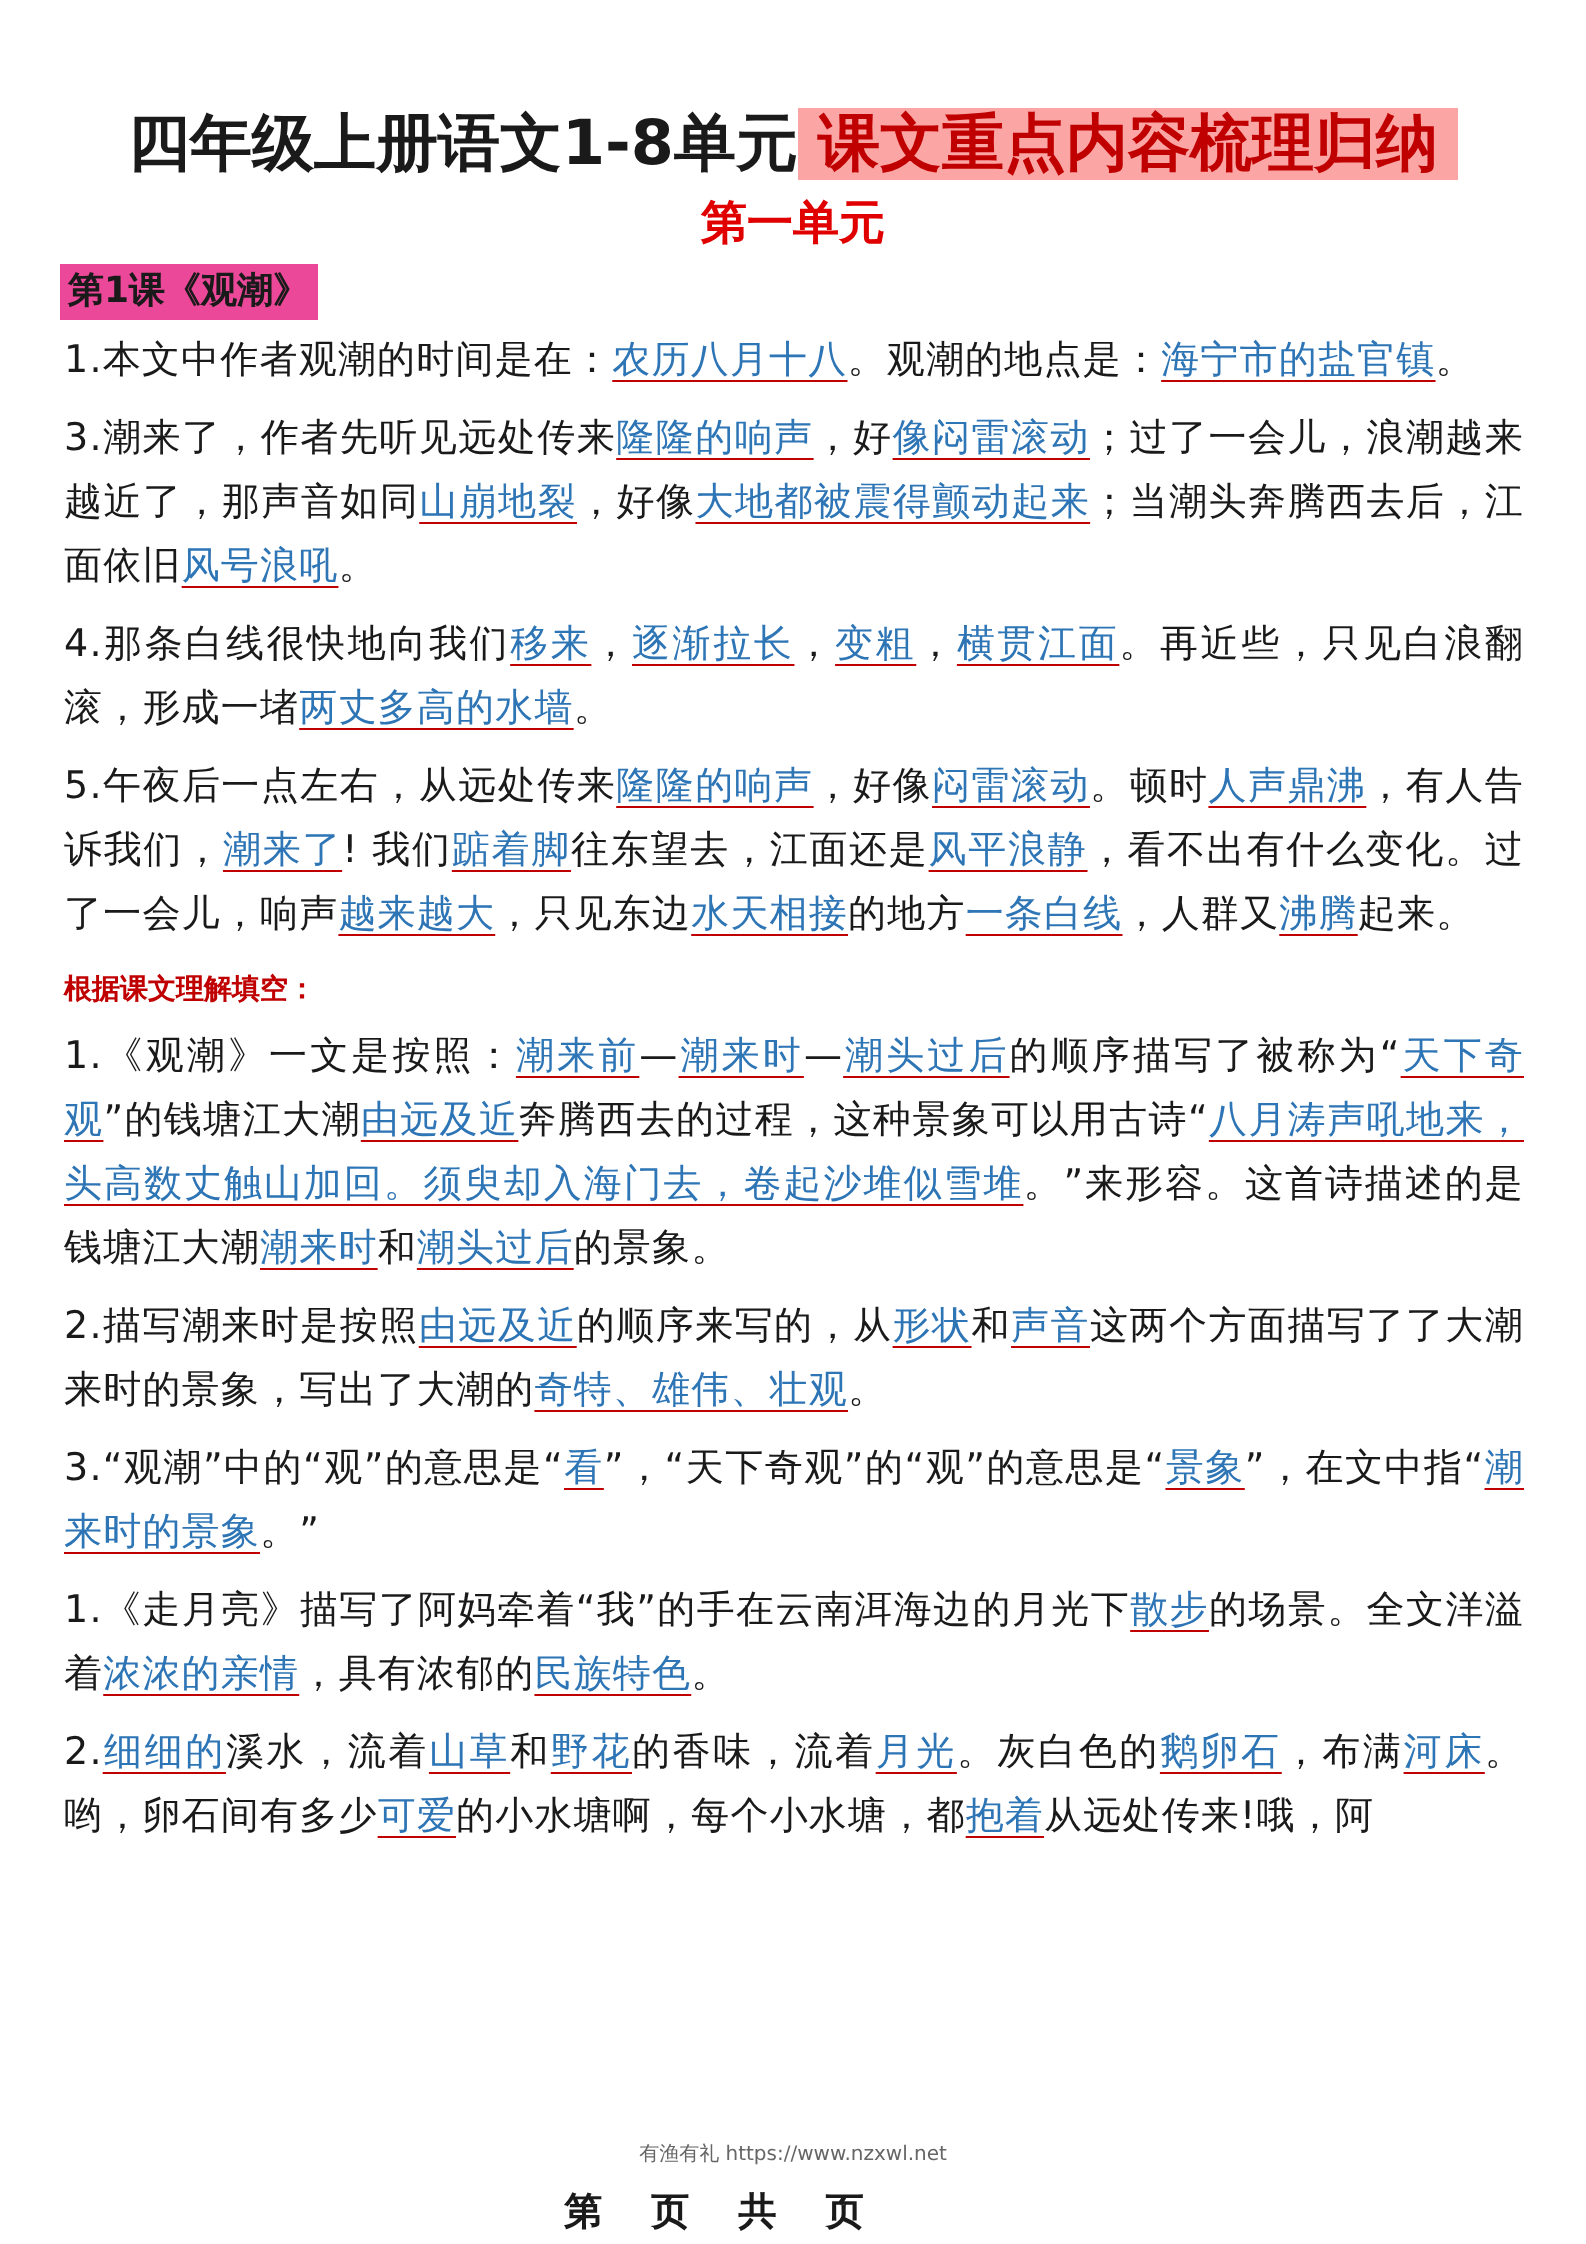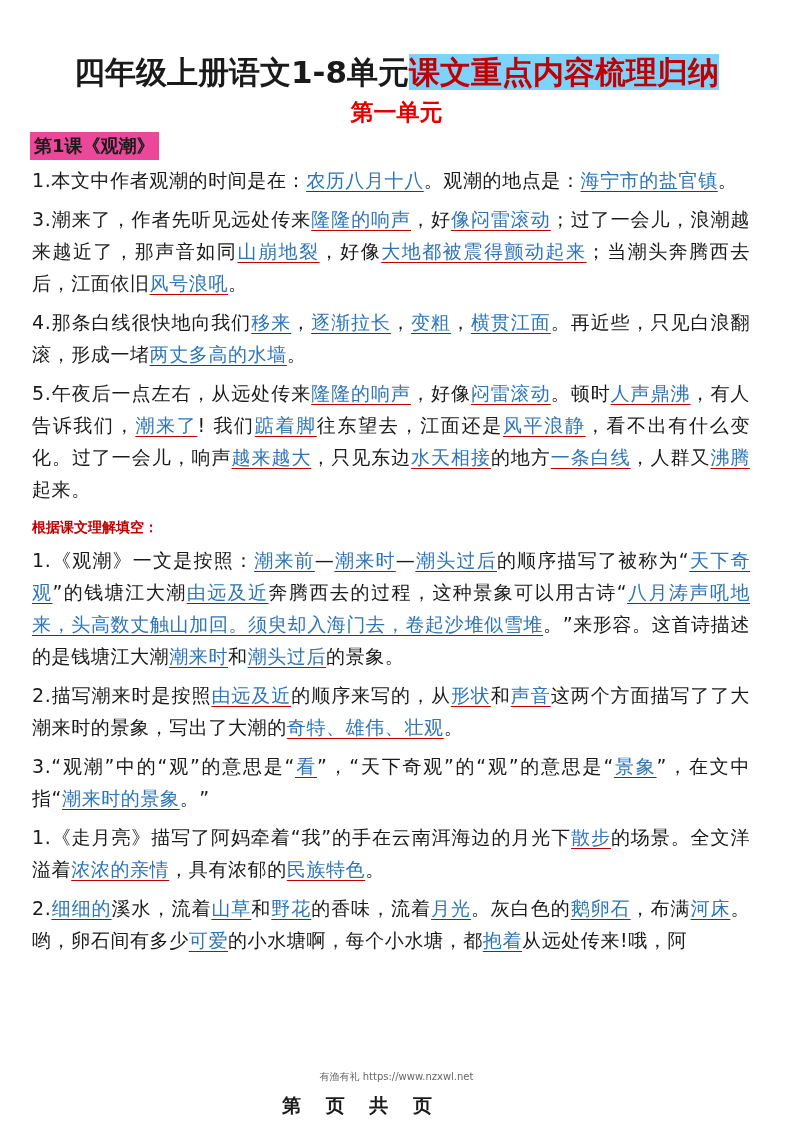--- a/index.html
+++ b/index.html
@@ -7,36 +7,36 @@
     width: 793px; height: 1122px; position: relative; overflow: hidden;
     font-family: "DejaVu Sans", "Liberation Sans", sans-serif;
     color: #1a1a1a;
   }
   .page { position: absolute; left: 0; top: 0; width: 793px; height: 1122px; }
   .title {
     position: absolute; top: 52px; left: 0; width: 793px; text-align: center;
     font-size: 31px; font-weight: bold; line-height: 40px; letter-spacing: 0px;
     font-family: "DejaVu Sans", sans-serif;
   }
-  .title .hl { background: #7dd3fc; color: #c00000; padding: 0 0; margin-top: 25px; }
+  .title .hl { background: #fca5a5; color: #c00000; padding: 0 10px; margin-top: 25px; }
   .unit-title {
     position: absolute; top: 96px; left: 0; width: 793px; text-align: center;
     font-size: 23px; font-weight: bold; color: #e00000; line-height: 32px;
   }
   .content { position: absolute; left: 32px; top: 132px; width: 730px; }
   .lesson {
     display: inline-block; background: #ec4899; font-weight: bold;
     font-size: 18px; line-height: 28px; padding: 0 4px; margin: 0 0 4px -2px;
     color: #1a1a1a;
   }
   .section-red {
     font-size: 14px; font-weight: bold; color: #c00000; line-height: 30px; margin: 4px 0 2px 0;
   }
   p.item {
-    margin: 0 12px 7px 0; font-size: 19px; line-height: 32px; text-align: justify;
+    margin: 0 0 7px 0; font-size: 19px; line-height: 32px; text-align: justify;
     letter-spacing: 0.6px;
   }
   .a { color: #2e75b6; text-decoration: underline; text-decoration-color: #c00000; text-underline-offset: 4px; }
   .footer-src {
     position: absolute; top: 1070px; left: 0; width: 793px; text-align: center;
     font-size: 10px; color: #666666;
   }
   .footer-page {
     position: absolute; top: 1093px; left: 0; width: 720px; text-align: center;
     font-size: 19px; font-weight: bold; color: #1a1a1a; word-spacing: 6px; letter-spacing: 6px;

